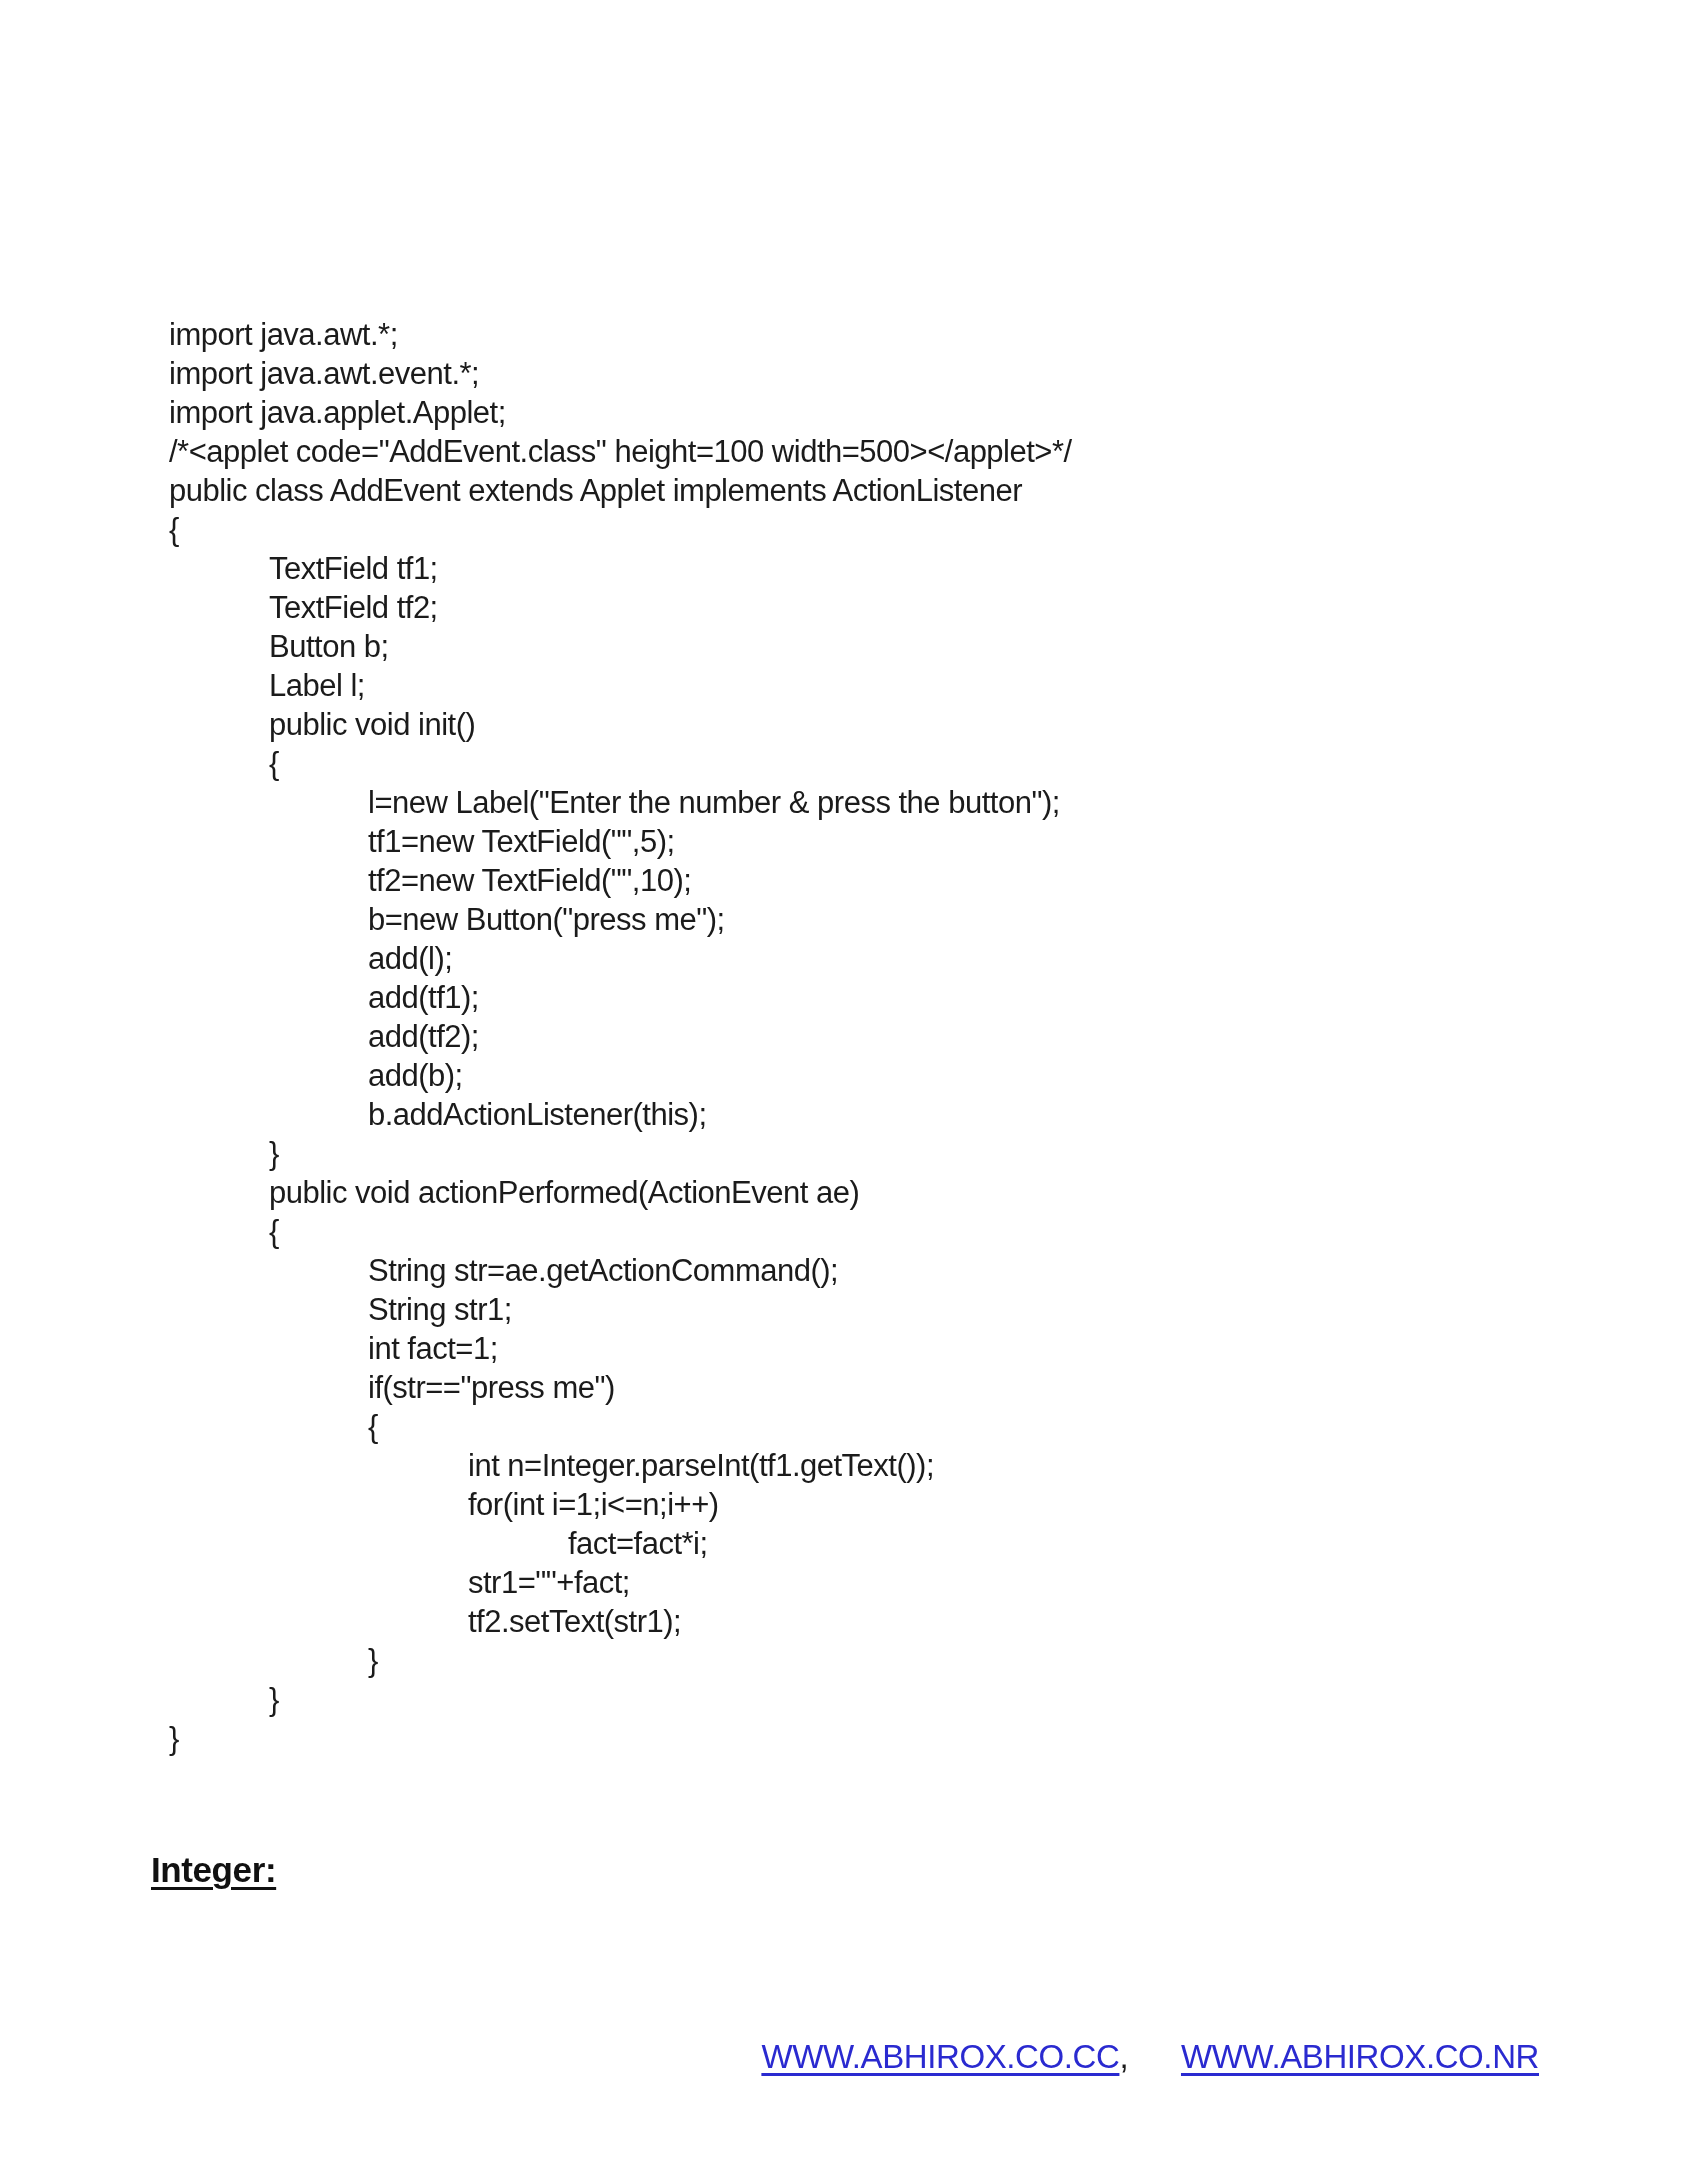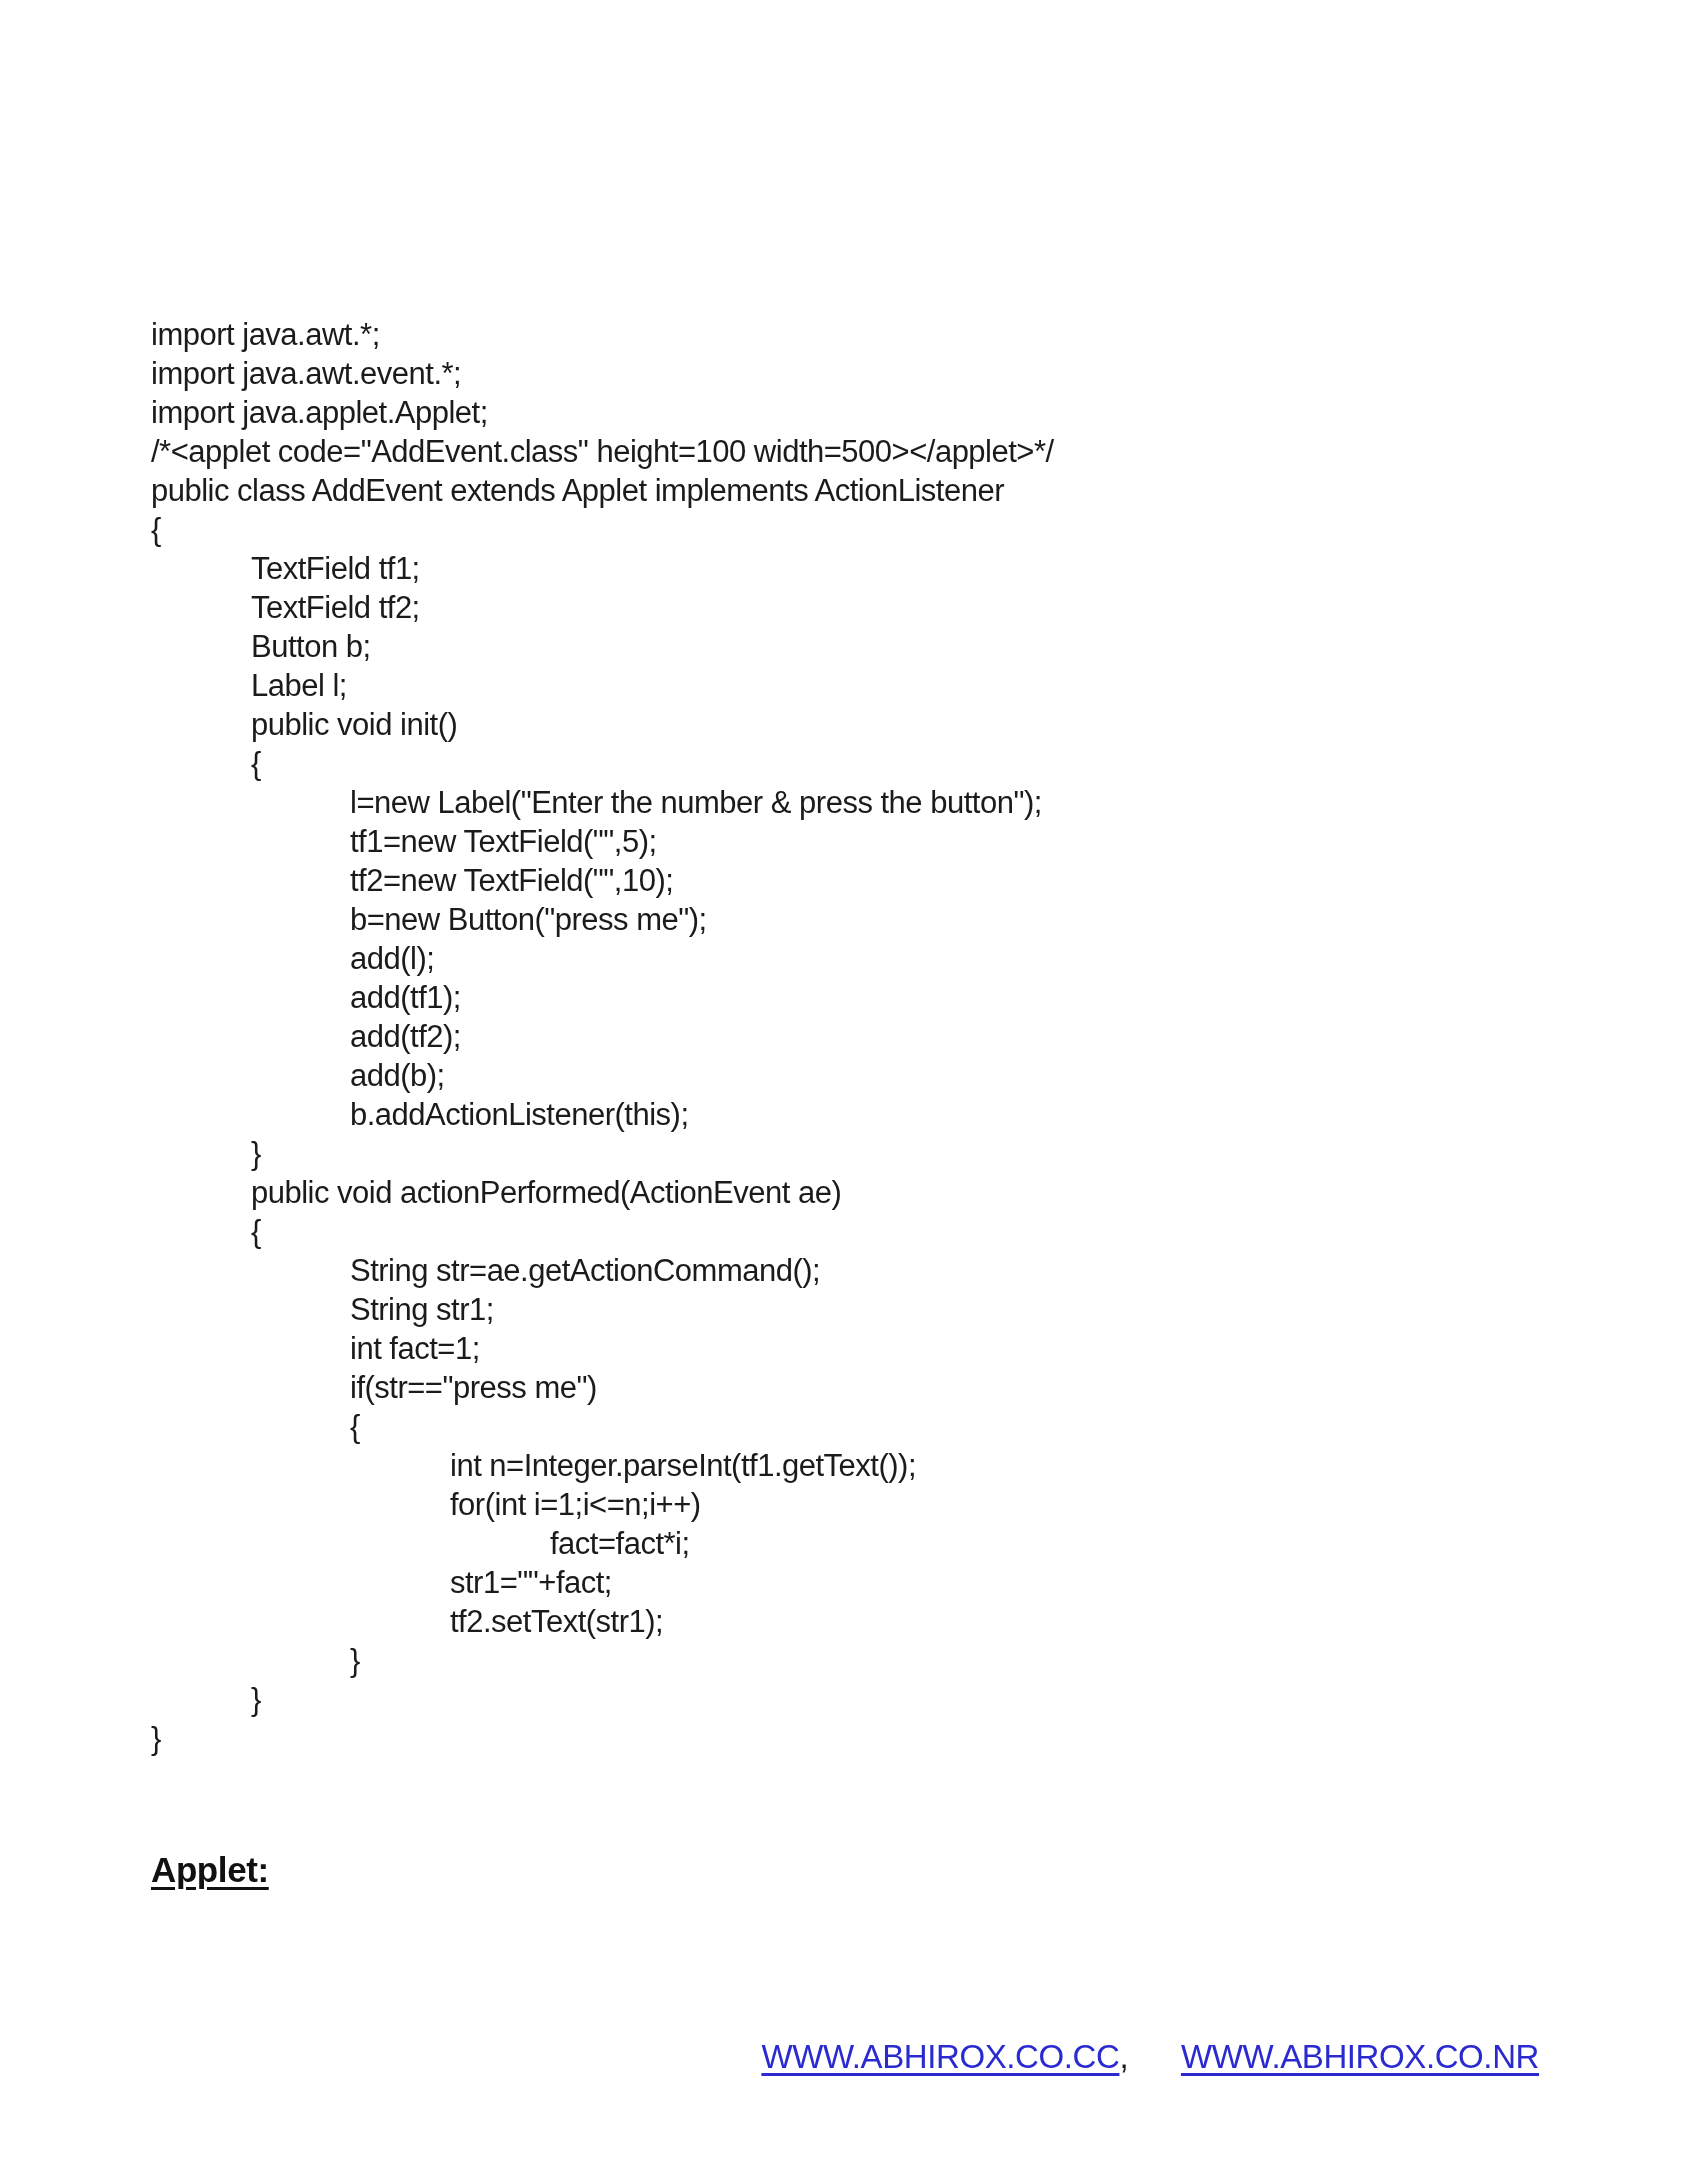--- a/index.html
+++ b/index.html
@@ -15,21 +15,21 @@
 
   .code {
     position:absolute;
     left:151px; top:198px;
     font-size:31px;
     line-height:39px;
     letter-spacing:-0.5px;
     color:#1b1b1b;
     white-space:pre;
   }
-  .code-line { height:39px; }
+  .code-line { height:39px;margin-left:18px; }
 
   .output-label {
     position:absolute;
     left:151px; top:1850px;
     font-size:35px;
     font-weight:bold;
     letter-spacing:-0.4px;
     color:#111111;
     text-decoration:underline;
     text-underline-offset:5px;
@@ -55,18 +55,18 @@
 </style>
 </head>
 <body style="background: rgb(255, 255, 255); color: rgb(27, 27, 27);">
 
 <div class="page">
 
   <div class="code">
     
   <div class="code-line" style="padding-left: 0px;">import java.awt.*;</div><div class="code-line" style="padding-left: 0px;">import java.awt.event.*;</div><div class="code-line" style="padding-left: 0px;">import java.applet.Applet;</div><div class="code-line" style="padding-left: 0px;">/*&lt;applet code="AddEvent.class" height=100 width=500&gt;&lt;/applet&gt;*/</div><div class="code-line" style="padding-left: 0px;">public class AddEvent extends Applet implements ActionListener</div><div class="code-line" style="padding-left: 0px;">{</div><div class="code-line" style="padding-left: 100px;">TextField tf1;</div><div class="code-line" style="padding-left: 100px;">TextField tf2;</div><div class="code-line" style="padding-left: 100px;">Button b;</div><div class="code-line" style="padding-left: 100px;">Label l;</div><div class="code-line" style="padding-left: 100px;">public void init()</div><div class="code-line" style="padding-left: 100px;">{</div><div class="code-line" style="padding-left: 199px;">l=new Label("Enter the number &amp; press the button");</div><div class="code-line" style="padding-left: 199px;">tf1=new TextField("",5);</div><div class="code-line" style="padding-left: 199px;">tf2=new TextField("",10);</div><div class="code-line" style="padding-left: 199px;">b=new Button("press me");</div><div class="code-line" style="padding-left: 199px;">add(l);</div><div class="code-line" style="padding-left: 199px;">add(tf1);</div><div class="code-line" style="padding-left: 199px;">add(tf2);</div><div class="code-line" style="padding-left: 199px;">add(b);</div><div class="code-line" style="padding-left: 199px;">b.addActionListener(this);</div><div class="code-line" style="padding-left: 100px;">}</div><div class="code-line" style="padding-left: 100px;">public void actionPerformed(ActionEvent ae)</div><div class="code-line" style="padding-left: 100px;">{</div><div class="code-line" style="padding-left: 199px;">String str=ae.getActionCommand();</div><div class="code-line" style="padding-left: 199px;">String str1;</div><div class="code-line" style="padding-left: 199px;">int fact=1;</div><div class="code-line" style="padding-left: 199px;">if(str=="press me")</div><div class="code-line" style="padding-left: 199px;">{</div><div class="code-line" style="padding-left: 299px;">int n=Integer.parseInt(tf1.getText());</div><div class="code-line" style="padding-left: 299px;">for(int i=1;i&lt;=n;i++)</div><div class="code-line" style="padding-left: 399px;">fact=fact*i;</div><div class="code-line" style="padding-left: 299px;">str1=""+fact;</div><div class="code-line" style="padding-left: 299px;">tf2.setText(str1);</div><div class="code-line" style="padding-left: 199px;">}</div><div class="code-line" style="padding-left: 100px;">}</div><div class="code-line" style="padding-left: 0px;">}</div></div>
 
-  <div class="output-label">Applet:</div>
+  <div class="output-label">Integer:</div>
 
   <div class="footer"><a href="#" class="flink">WWW.ABHIROX.CO.CC</a><span class="sep">, </span><a href="#" class="flink">WWW.ABHIROX.CO.NR</a></div>
 
 </div>
 
 
 </body></html>

